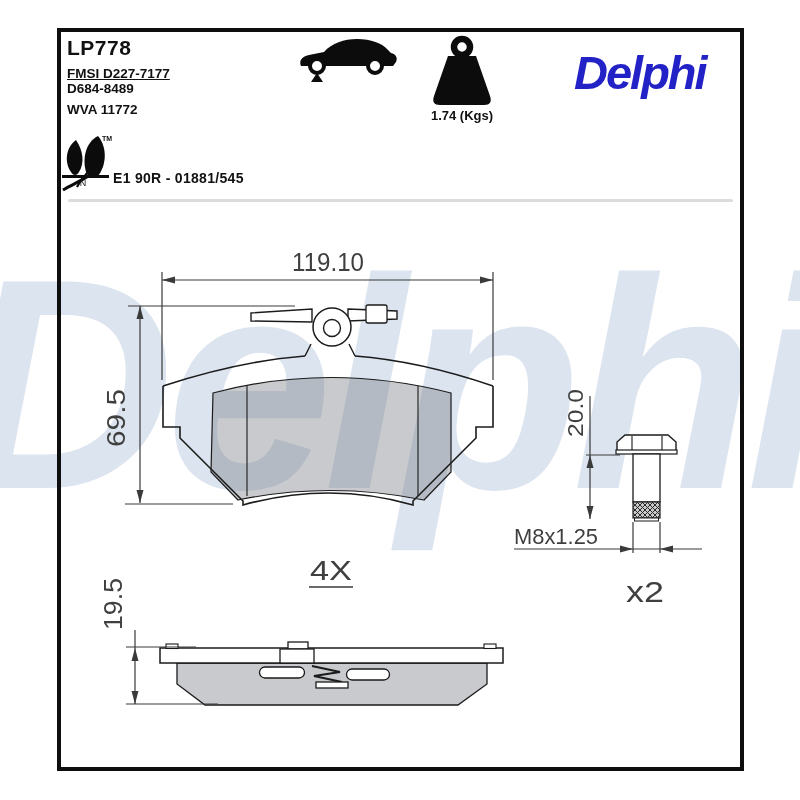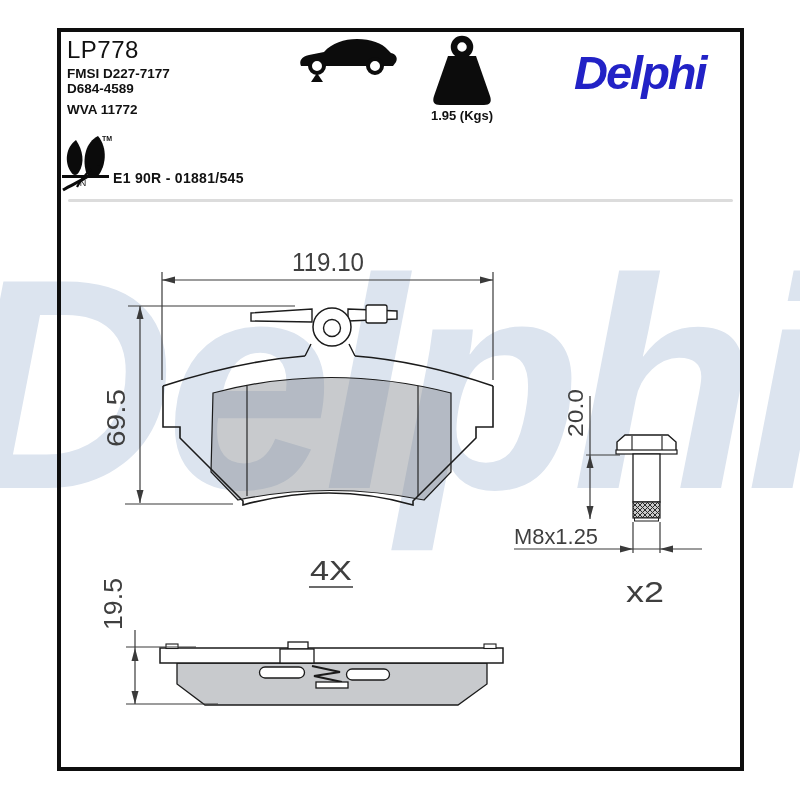--- a/index.html
+++ b/index.html
@@ -13,21 +13,21 @@
     font-weight:bold;font-style:italic;
     font-size:300px;line-height:1;letter-spacing:-9px;
     color:#dce4ef;white-space:nowrap;user-select:none;
   }
   .frame{
     position:absolute;left:57px;top:28px;width:687px;height:743px;
     border:4px solid #0e0e0e;box-sizing:border-box;z-index:3;
     background:transparent;pointer-events:none;
   }
   .hdr{position:absolute;z-index:4;color:#111;}
-  .pn{left:67px;top:36px;font-size:24px;font-weight:normal;letter-spacing:.5px;}
+  .pn{left:67px;top:36px;font-size:21px;font-weight:bold;letter-spacing:.5px;}
   .fmsi1{left:67px;top:66px;font-size:13.5px;font-weight:bold;}
   .fmsi2{left:67px;top:81px;font-size:13.5px;font-weight:bold;}
   .wva{left:67px;top:102px;font-size:13.5px;font-weight:bold;}
   .kgs{left:412px;top:108px;width:100px;text-align:center;font-size:13px;font-weight:bold;}
   .delphi-logo{
     left:574px;top:49px;font-size:47px;font-weight:bold;font-style:italic;
     color:#2222c6;letter-spacing:-2px;line-height:1;
   }
   .eco-tm{left:102px;top:135px;font-size:7px;font-weight:bold;}
   .eco-line{position:absolute;left:62px;top:175px;width:47px;height:2.5px;background:#0b0b0b;z-index:4;}
@@ -150,36 +150,36 @@
       <polygon points="633,549 620,545.5 620,552.5" fill="#3a3a3a"></polygon>
       <polygon points="660,549 673,545.5 673,552.5" fill="#3a3a3a"></polygon>
       <text class="dim" x="514" y="544" font-size="22" textLength="84" lengthAdjust="spacingAndGlyphs">M8x1.25</text>
       <text class="dim" x="645" y="602" font-size="30" text-anchor="middle" textLength="38" lengthAdjust="spacingAndGlyphs">x2</text>
     </g>
   </svg>
 
   <div class="frame"></div>
 
   <div class="hdr pn" style="position:absolute;">LP778</div>
-  <div class="hdr fmsi1" style="position:absolute;">FMSI D227-7177</div>
-  <div class="hdr fmsi2" style="position:absolute;">D684-4589</div>
+  <div class="hdr fmsi1" style="position:absolute;text-decoration:underline;">FMSI D227-7177</div>
+  <div class="hdr fmsi2" style="position:absolute;">D684-8489</div>
   <div class="hdr wva" style="position:absolute;">WVA 11772</div>
 
   <svg class="icon-abs" style="left:296px;top:33px;" width="104" height="52" viewBox="0 0 104 52">
     <path d="M5,33 C3,28 5,24 13,22 L28,19 C36,10 48,6 61,6 C75,6 86,10 92,17 L95,20 C100,21 102,25 100,29 L97,33 Z" fill="#0c0c0c"></path>
     <circle cx="21" cy="33" r="7" fill="#ffffff" stroke="#0c0c0c" stroke-width="4"></circle>
     <circle cx="79" cy="33" r="7" fill="#ffffff" stroke="#0c0c0c" stroke-width="4"></circle>
     <polygon points="15,49 27,49 21,40" fill="#0c0c0c"></polygon>
   </svg>
 
   <svg class="icon-abs" style="left:422px;top:34px;" width="80" height="74" viewBox="0 0 80 74">
     <circle cx="40" cy="13" r="8" fill="none" stroke="#0c0c0c" stroke-width="6.5"></circle>
     <path d="M26,22 h28 l14,40 q3,9 -6,9 h-44 q-9,0 -6,-9 z" fill="#0c0c0c"></path>
   </svg>
-  <div class="hdr kgs" style="position:absolute;">1.95 (Kgs)</div>
+  <div class="hdr kgs" style="position:absolute;">1.74 (Kgs)</div>
 
   <div class="hdr delphi-logo" style="position:absolute;">Delphi</div>
 
   <svg class="icon-abs" style="left:58px;top:132px;" width="54" height="60" viewBox="0 0 54 60">
     <path d="M40,44 C48,34 50,16 40,4 C28,10 24,26 28,40 C31,46 36,47 40,44 Z" fill="#0b0b0b"></path>
     <path d="M13,40 C6,30 8,15 18,8 C25,18 27,31 21,40 C19,44 15,44 13,40 Z" fill="#0b0b0b"></path>
     <path d="M5,58 C18,50 30,47 42,34" stroke="#0b0b0b" stroke-width="3" fill="none"></path>
     <path d="M19,55 C23,47 27,43 33,37" stroke="#0b0b0b" stroke-width="2.2" fill="none"></path>
   </svg>
   <div class="hdr eco-tm" style="position:absolute;">TM</div>

